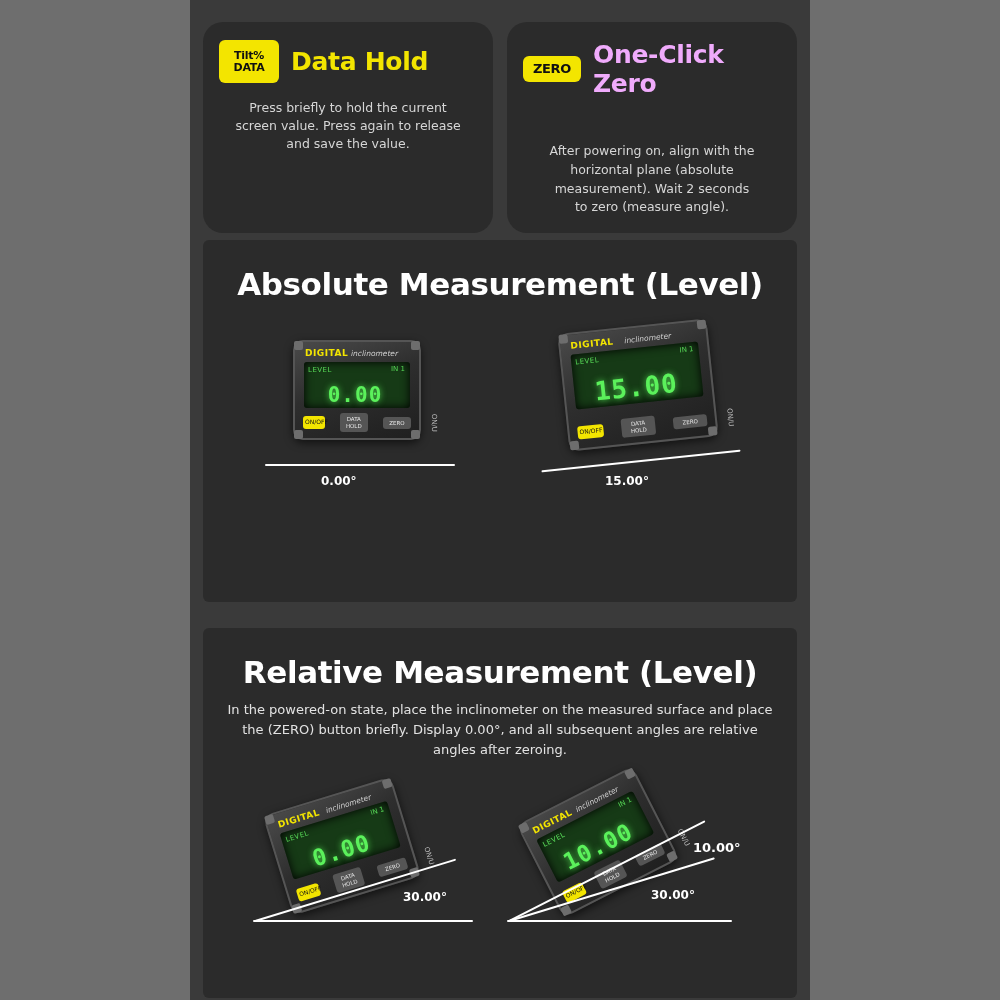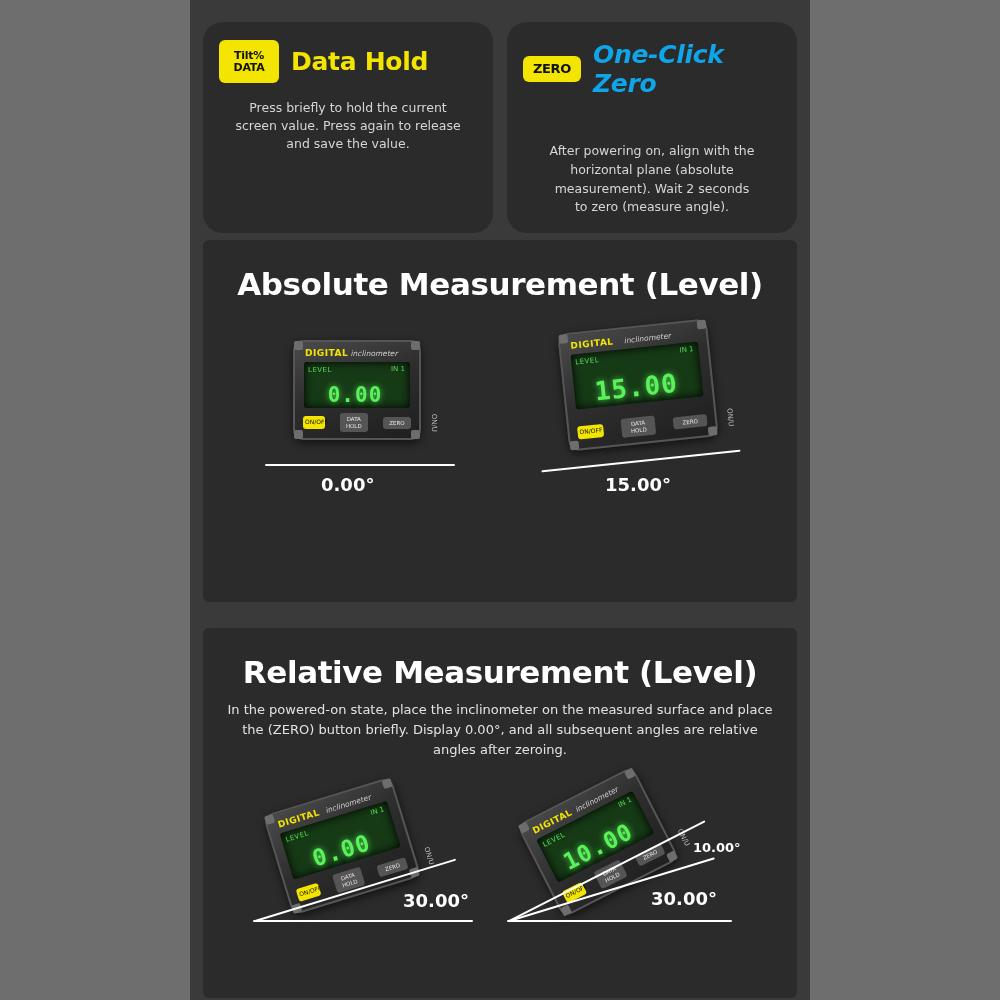--- a/index.html
+++ b/index.html
@@ -65,22 +65,21 @@
     font-size: 11px;
     padding: 10px 8px;
   }
   .feature-title {
     color: #f3e500;
     font-size: 25px;
     font-weight: bold;
     letter-spacing: -0.3px;
   }
   .feature-title.white {
-    color: #0ea5e9;
-    font-style: italic;
+    color: #f0abfc;
   }
   .feature-desc {
     color: #d6d6d6;
     font-size: 12.5px;
     line-height: 1.45;
     margin-top: 16px;
     text-align: center;
     padding: 0 16px;
   }
   .feature-desc.tight {
@@ -244,21 +243,21 @@
   }
   .slope {
     position: absolute;
     background: #ffffff;
     height: 2px;
     border-radius: 2px;
   }
   .reading {
     position: absolute;
     color: #ffffff;
-    font-size: 18px;
+    font-size: 12px;
     font-weight: bold;
   }
   .reading.small {
     font-size: 13px;
   }
 </style>
 </head>
 <body>
 
 <div class="page">

